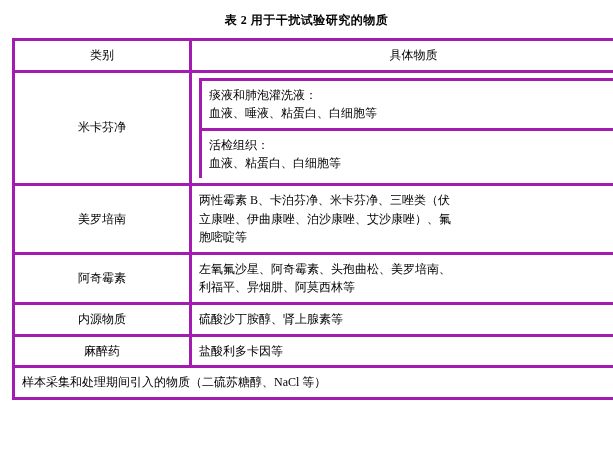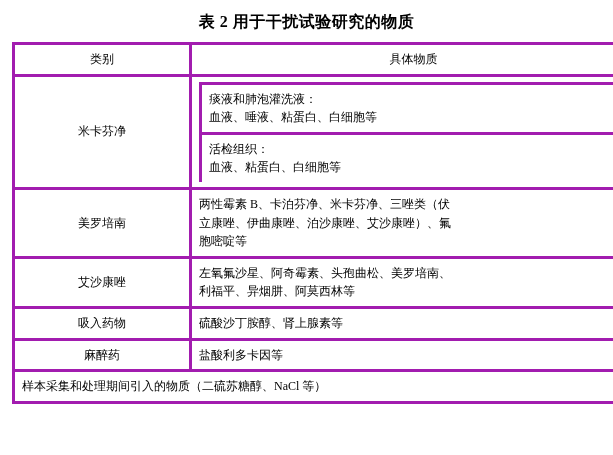--- a/index.html
+++ b/index.html
@@ -15,21 +15,21 @@
     overflow: hidden;
   }
   .page {
     width: 613px;
     height: 455px;
     box-sizing: border-box;
     padding: 8px 12px 0 12px;
   }
   .table-caption {
     text-align: center;
-    font-size: 16px;
+    font-size: 12px;
     font-weight: bold;
     letter-spacing: 0.5px;
     margin: 4px 0 9px 0;
   }
   table.data-table {
     border-collapse: collapse;
     width: 589px;
     margin: 0 auto;
     table-layout: fixed;
   }
@@ -108,29 +108,29 @@
       <tr>
         <td class="col-cat center">美罗培南</td>
         <td class="col-sub left cell-lines">
           <div>两性霉素 B、卡泊芬净、米卡芬净、三唑类（伏</div>
           <div>立康唑、伊曲康唑、泊沙康唑、艾沙康唑）、氟</div>
           <div>胞嘧啶等</div>
         </td>
       </tr>
 
       <tr>
-        <td class="col-cat center">艾沙康唑</td>
+        <td class="col-cat center">阿奇霉素</td>
         <td class="col-sub left cell-lines">
           <div>左氧氟沙星、阿奇霉素、头孢曲松、美罗培南、</div>
           <div>利福平、异烟肼、阿莫西林等</div>
         </td>
       </tr>
 
       <tr>
-        <td class="col-cat center">吸入药物</td>
+        <td class="col-cat center">内源物质</td>
         <td class="col-sub left cell-lines">
           <div>硫酸沙丁胺醇、肾上腺素等</div>
         </td>
       </tr>
 
       <tr>
         <td class="col-cat center">麻醉药</td>
         <td class="col-sub left cell-lines">
           <div>盐酸利多卡因等</div>
         </td>

